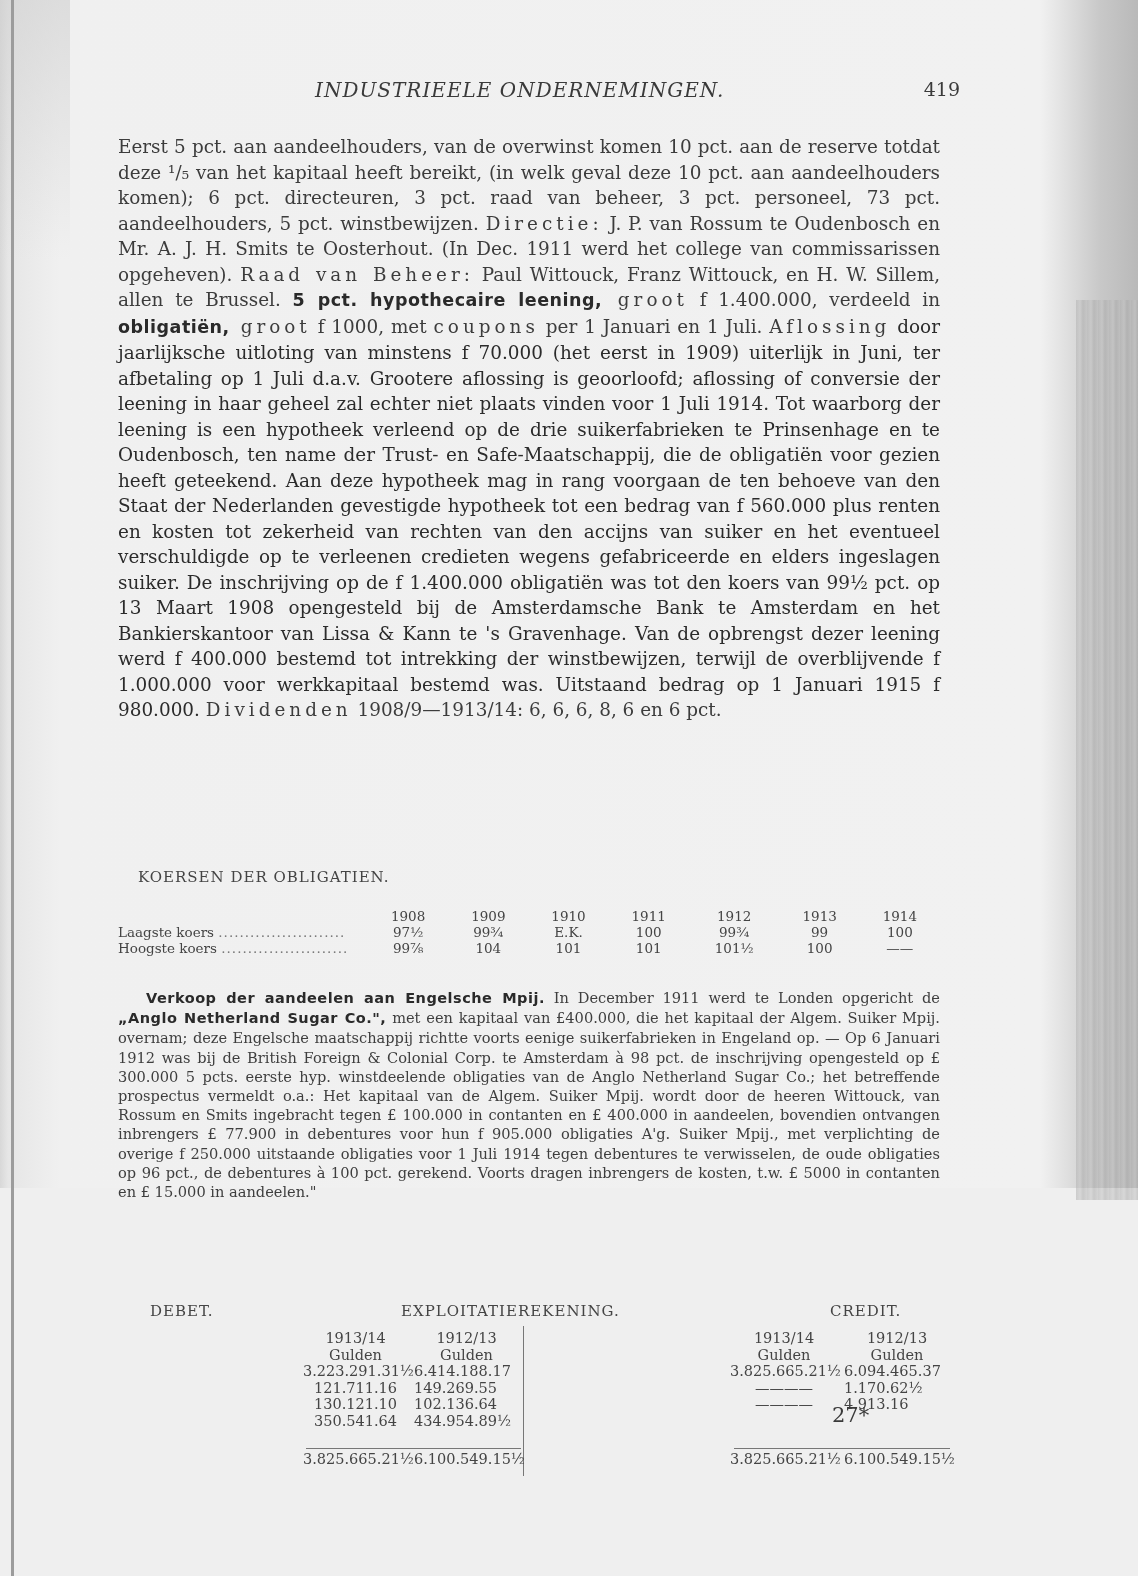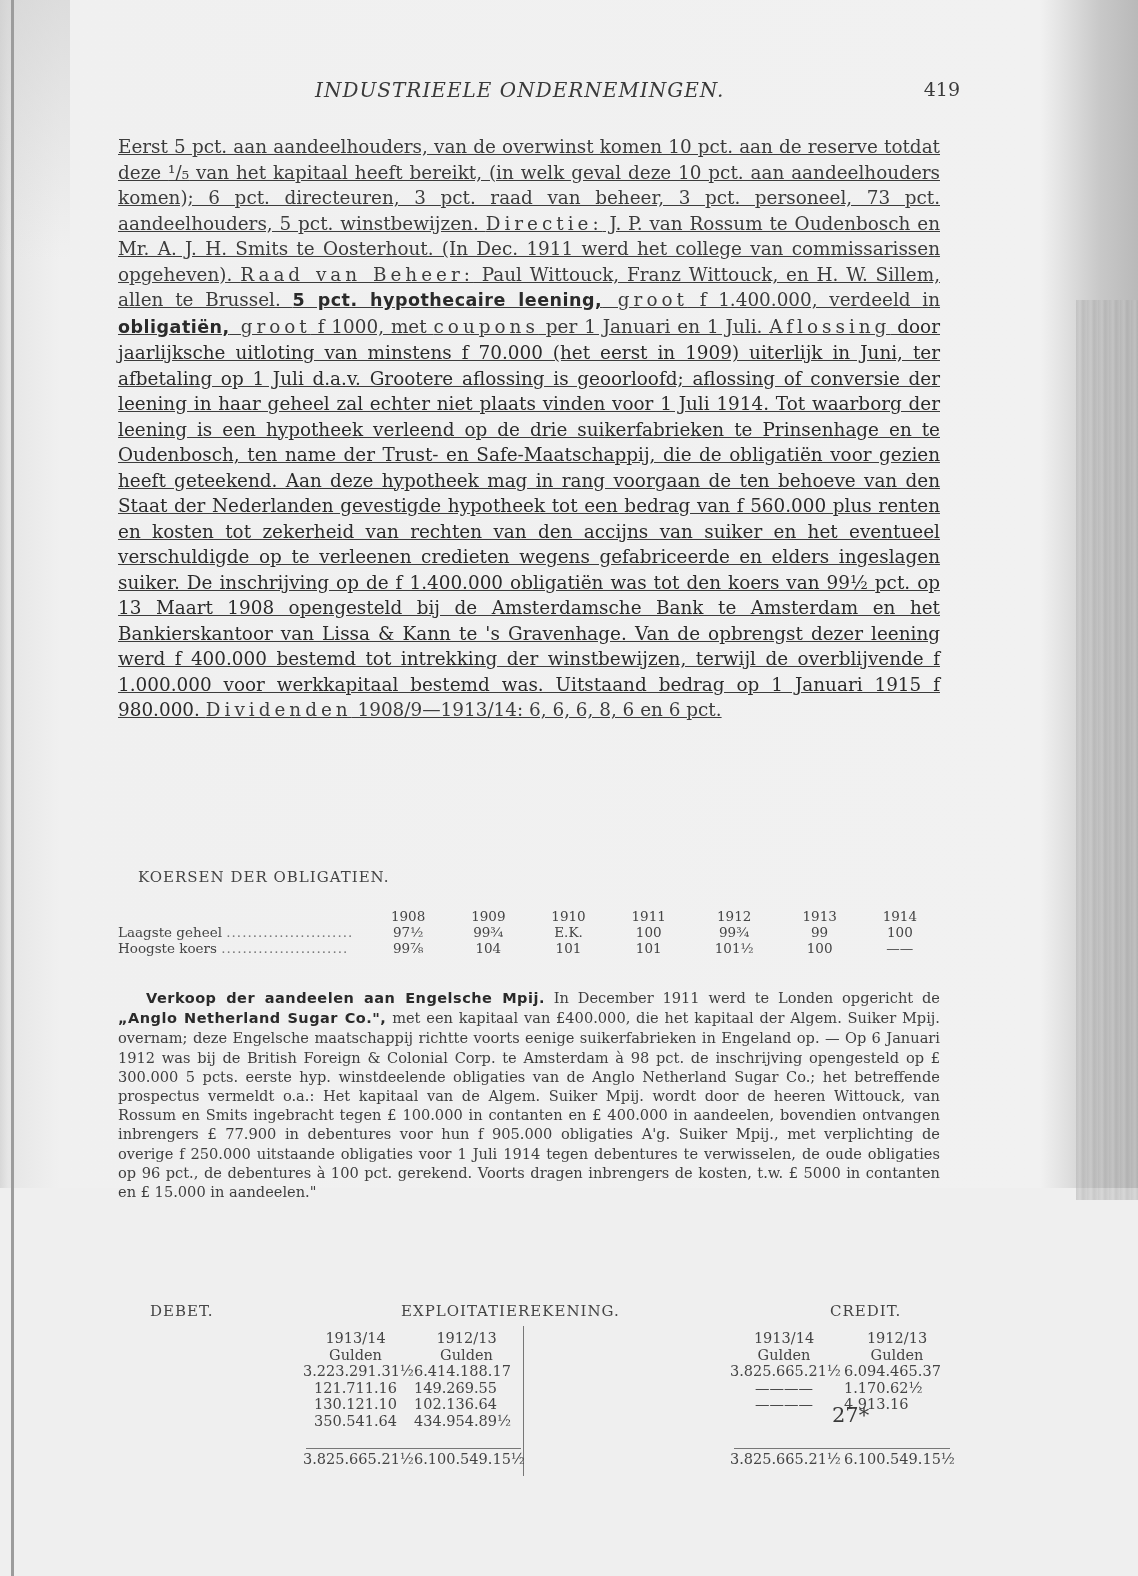--- a/index.html
+++ b/index.html
@@ -16,21 +16,21 @@
   .left-rule { position:absolute; left:11px; top:0; width:3px; height:1576px; background:#9c9c9c; }
   .left-shade { position:absolute; left:0; top:0; width:70px; height:260px; background:linear-gradient(to bottom,#d0d0d0,rgba(240,240,240,0)); opacity:.6; }
   .gutter { position:absolute; right:0; top:300px; width:62px; height:900px;
     background:repeating-linear-gradient(to right, #b0b0b0 0, #c4c4c4 4px, #a9a9a9 7px, #bdbdbd 11px); opacity:.55; }
 
   .running-head { position:absolute; left:120px; top:78px; width:840px; height:30px; }
   .running-title { position:absolute; left:195px; top:0; font-style:italic; font-size:20px; letter-spacing:1px; color:#3a3a3a; }
   .page-no { position:absolute; right:0; top:0; font-size:19px; color:#3a3a3a; }
 
   .body-text { position:absolute; left:118px; top:134px; width:822px;
-    font-size:18.4px; line-height:25.5px; text-align:justify; color:#3c3c3c;text-decoration:underline; }
+    font-size:18.4px; line-height:25.5px; text-align:justify; color:#3c3c3c; }
   .body-text p { margin:0; }
   .sp { letter-spacing:4px; }
   .bold-sans { font-family:"DejaVu Sans","Liberation Sans",sans-serif; font-weight:bold; font-size:17.5px; letter-spacing:.5px; color:#2a2a2a; }
   .darker { color:#2b2b2b; }
 
   .koersen { position:absolute; left:118px; top:868px; width:822px; font-size:13.5px; color:#444; }
   .koersen-title { font-size:15px; letter-spacing:1px; margin-left:20px; margin-bottom:22px; }
   .k-table { border-collapse:collapse; width:822px; }
   .k-table td { padding:0; line-height:16px; font-size:13.5px; }
   .k-table td.lbl { width:250px; text-align:left; }
@@ -80,21 +80,21 @@
         <td class="lbl"></td>
         <td class="v">1908</td>
         <td class="v">1909</td>
         <td class="v">1910</td>
         <td class="v">1911</td>
         <td class="v">1912</td>
         <td class="v">1913</td>
         <td class="v">1914</td>
       </tr>
       <tr>
-        <td class="lbl"><span>Laagste geheel</span> <span class="dots">........................</span></td>
+        <td class="lbl"><span>Laagste koers</span> <span class="dots">........................</span></td>
         <td class="v">97½</td>
         <td class="v">99¾</td>
         <td class="v">E.K.</td>
         <td class="v">100</td>
         <td class="v">99¾</td>
         <td class="v">99</td>
         <td class="v">100</td>
       </tr>
       <tr>
         <td class="lbl"><span>Hoogste koers</span> <span class="dots">........................</span></td>

